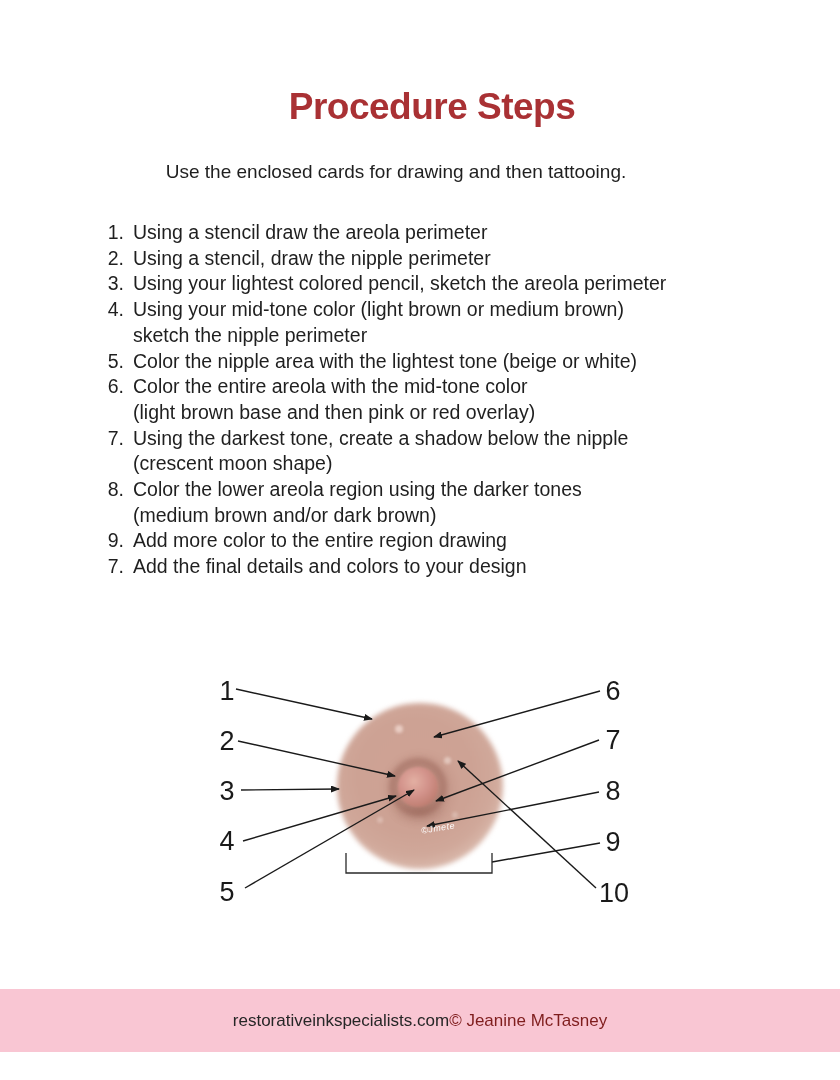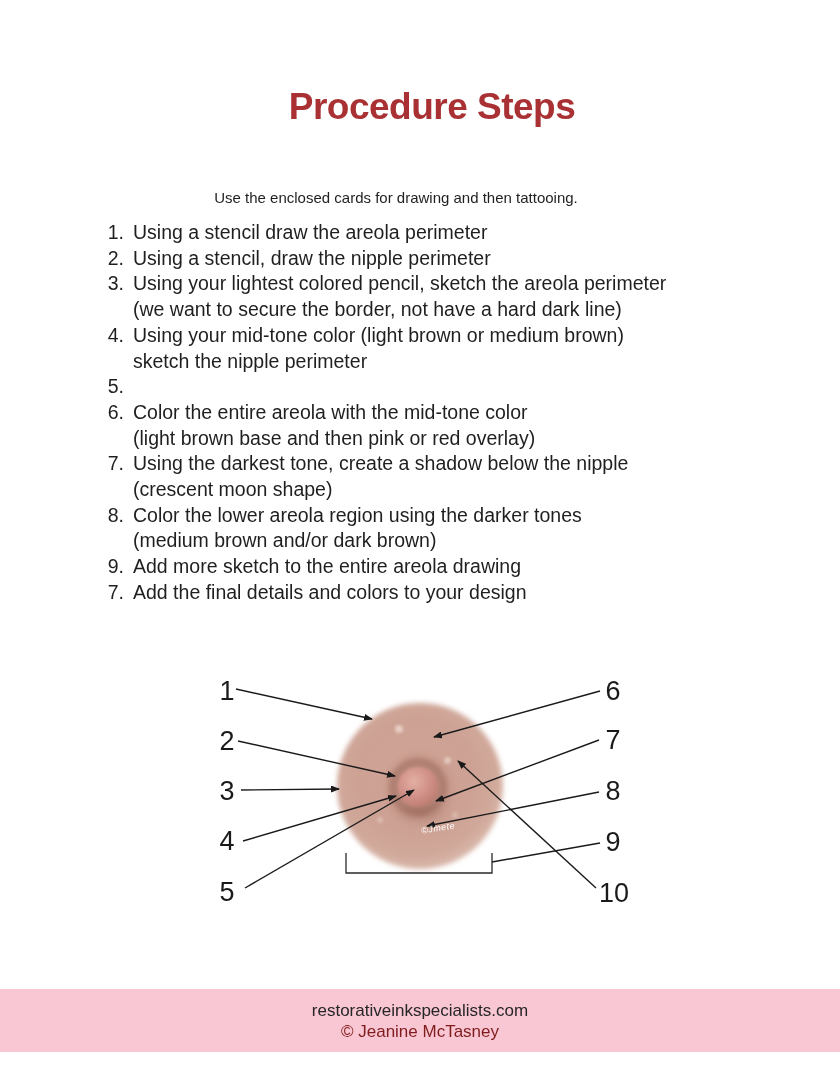--- a/index.html
+++ b/index.html
@@ -16,23 +16,22 @@
     text-align:center;
     font-size:37px;line-height:42px;
     font-weight:700;
     letter-spacing:-0.5px;
     color:#A93134;
     margin:12px;
   }
   .subtitle{
     position:absolute;top:159px;left:0;width:792px;
     text-align:center;
-    font-size:15px;line-height:26px;
+    font-size:19px;line-height:26px;
     color:#1f1f1f;
-    margin-top:26px;
   }
   .list{
     position:absolute;top:220px;left:60px;width:720px;
     font-size:19.5px;line-height:25.7px;color:#1f1f1f;
   }
   .step{display:flex;}
   .step .num{
     flex:0 0 64px;width:64px;text-align:right;padding-right:9px;
     white-space:nowrap;
   }
@@ -79,21 +78,21 @@
     position:absolute;left:421px;top:173px;
     font-size:9px;font-style:italic;
     color:rgba(255,255,255,0.95);
     transform:rotate(-9deg);
     white-space:nowrap;
     letter-spacing:0.5px;
   }
   .footer{
     position:absolute;left:0;top:989px;width:840px;height:63px;
     background:#F9C6D3;
-    display:flex;flex-direction:column;align-items:center;justify-content:center;
+    display:flex;flex-direction:row;align-items:center;justify-content:center;
     gap:0;
   }
   .footer .site{font-size:17px;line-height:21px;color:#262626;}
   .footer .credit{font-size:17px;line-height:21px;color:#7f1d1d;}
 </style>
 </head>
 <body>
 
 <div class="page">
 
@@ -105,44 +104,45 @@
     <div class="step">
       <span class="num">1.</span>
       <span class="txt">Using a stencil draw the areola perimeter</span>
     </div>
     <div class="step">
       <span class="num">2.</span>
       <span class="txt">Using a stencil, draw the nipple perimeter</span>
     </div>
     <div class="step">
       <span class="num">3.</span>
-      <span class="txt"><span>Using your lightest colored pencil, sketch the areola perimeter</span><br><span>(we want to secure the border, not have a hard dark line)</span></span>
+      <span class="txt"><span>Using your lightest colored pencil, sketch the areola perimeter</span><br></span>
     </div>
     <div class="step">
       <span class="num">4.</span>
       <span class="txt"><span>Using your mid-tone color (light brown or medium brown)</span><br><span>sketch the nipple perimeter</span></span>
     </div>
     <div class="step">
       <span class="num">5.</span>
+      <span class="txt">Color the nipple area with the lightest tone (beige or white)</span>
     </div>
     <div class="step">
       <span class="num">6.</span>
       <span class="txt"><span>Color the entire areola with the mid-tone color</span><br><span>(light brown base and then pink or red overlay)</span></span>
     </div>
     <div class="step">
       <span class="num">7.</span>
       <span class="txt"><span>Using the darkest tone, create a shadow below the nipple</span><br><span>(crescent moon shape)</span></span>
     </div>
     <div class="step">
       <span class="num">8.</span>
       <span class="txt"><span>Color the lower areola region using the darker tones</span><br><span>(medium brown and/or dark brown)</span></span>
     </div>
     <div class="step">
       <span class="num">9.</span>
-      <span class="txt">Add more sketch to the entire areola drawing</span>
+      <span class="txt">Add more color to the entire region drawing</span>
     </div>
     <div class="step">
       <span class="num">7.</span>
       <span class="txt">Add the final details and colors to your design</span>
     </div>
   </div>
 
   <div class="diagram">
 
     <div class="areola"></div>

